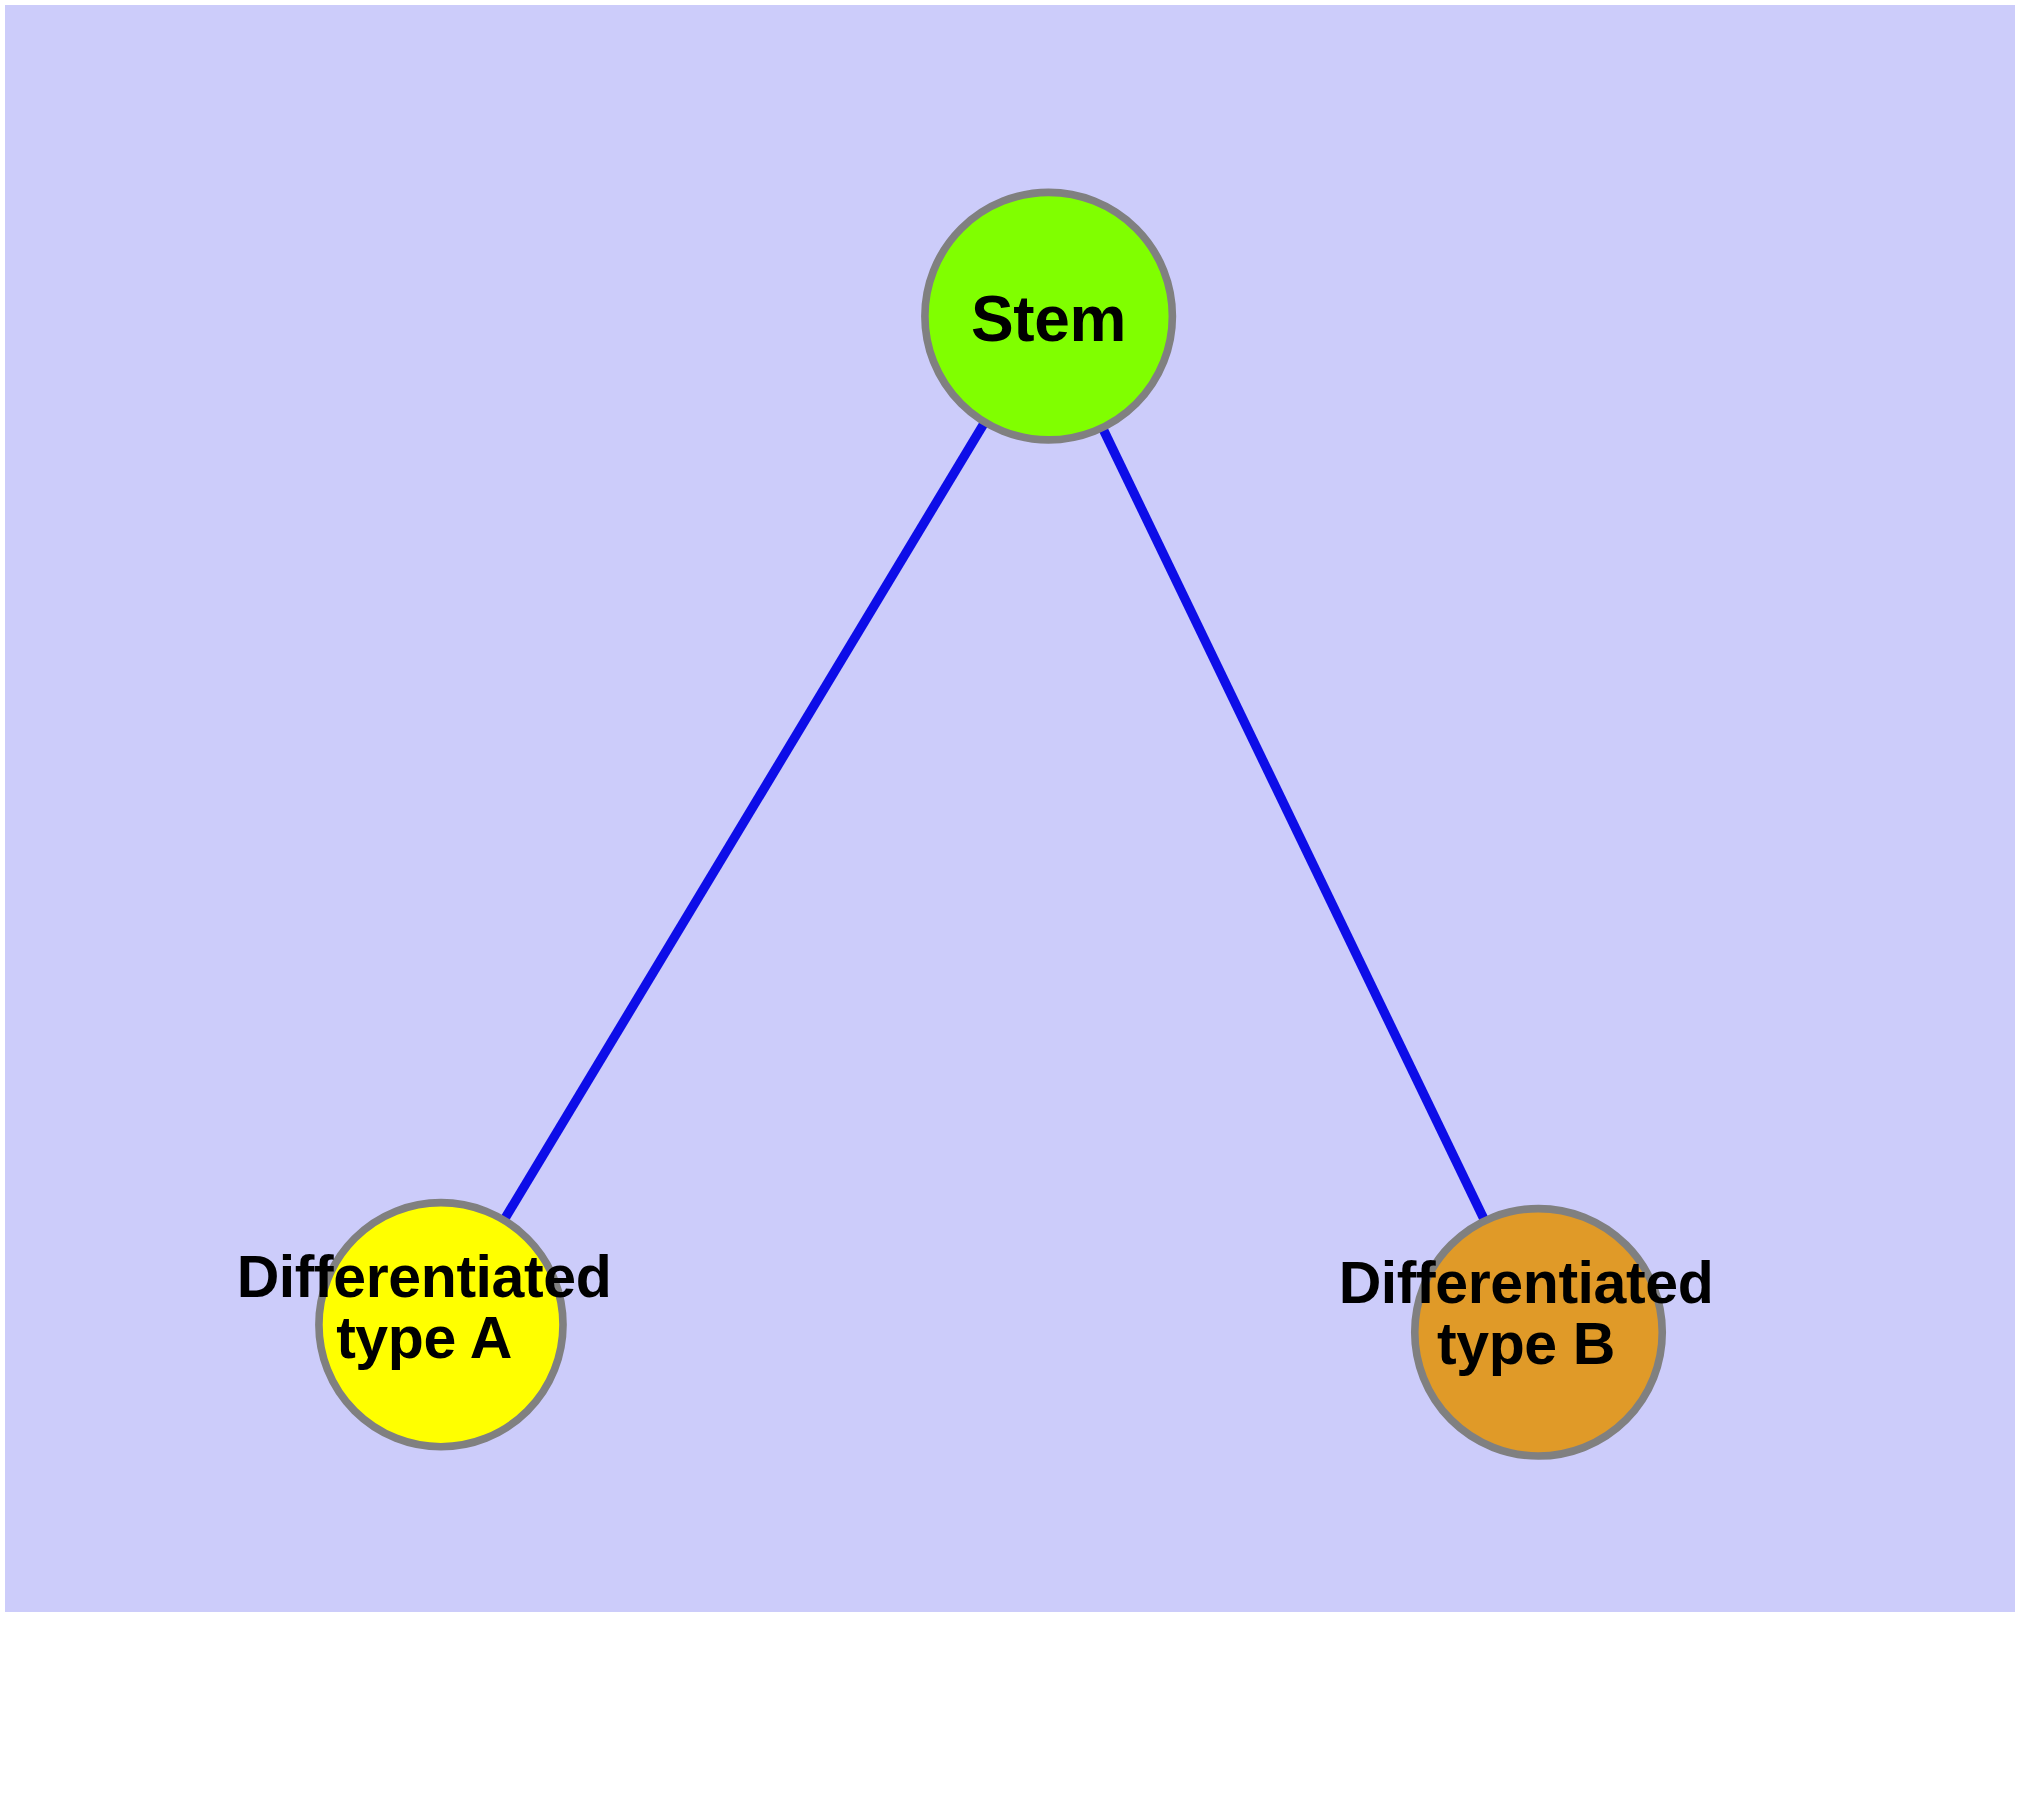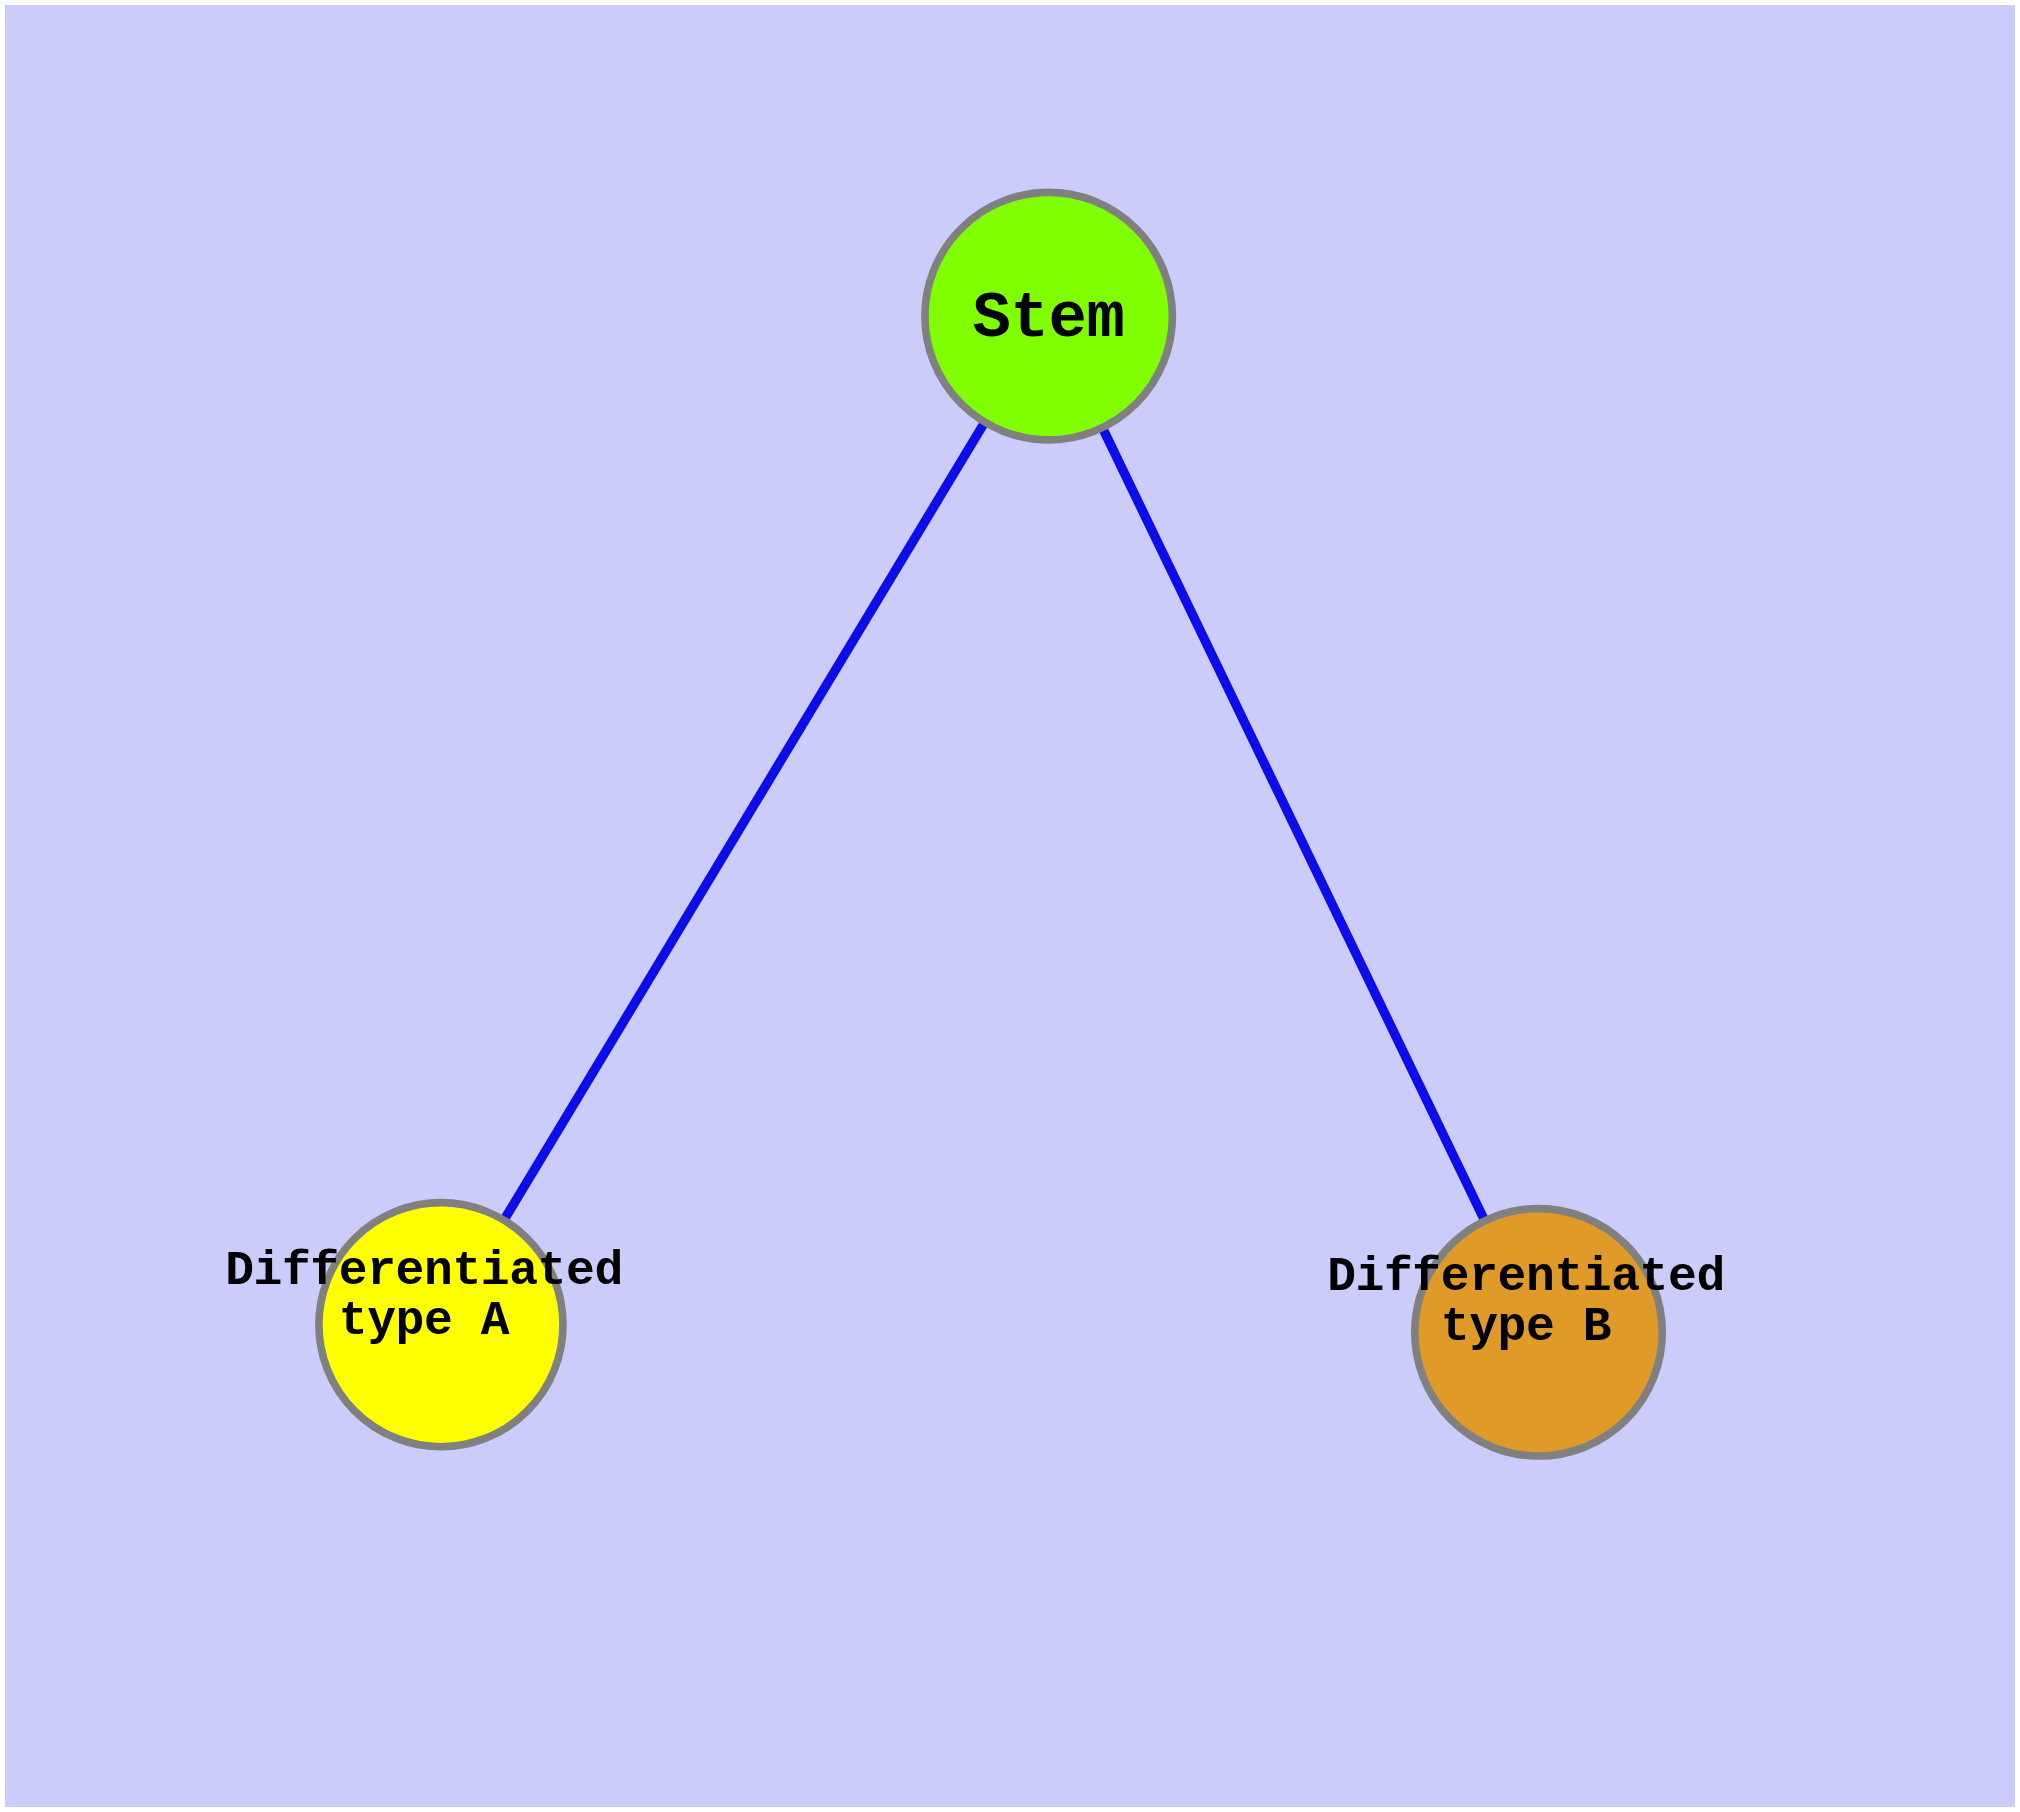--- a/index.html
+++ b/index.html
@@ -4,24 +4,24 @@
 <title>Cell differentiation graph</title>
 <style>
   html, body {
     margin: 0;
     padding: 0;
     background: #ffffff;
   }
   #canvas {
     position: relative;
     width: 2021px;
-    height: 1812px;
+    height: 1612px;
     background: #ffffff;
     overflow: hidden;
-    font-family: Liberation Mono, monospace;
+    font-family: Liberation Sans, sans-serif;
   }
   #plot-area {
     position: absolute;
     left: 5.1px;
     top: 5.1px;
     width: 2010px;
     height: 1802px;
     background: #ccccfa;
   }
   #graph-svg {
@@ -29,21 +29,21 @@
     left: 0;
     top: 0;
     width: 2021px;
     height: 1812px;
     display: block;
   }
   .node-label {
     position: absolute;
     color: #000000;
     font-weight: bold;
-    font-size: 48px;
+    font-size: 59px;
     line-height: 1.04;
     text-align: center;
     white-space: pre;
     letter-spacing: -0.4px;
     -webkit-font-smoothing: antialiased;
   }
   .node-label.inner {
     font-size: 64px;
   }
   #label-stem {

